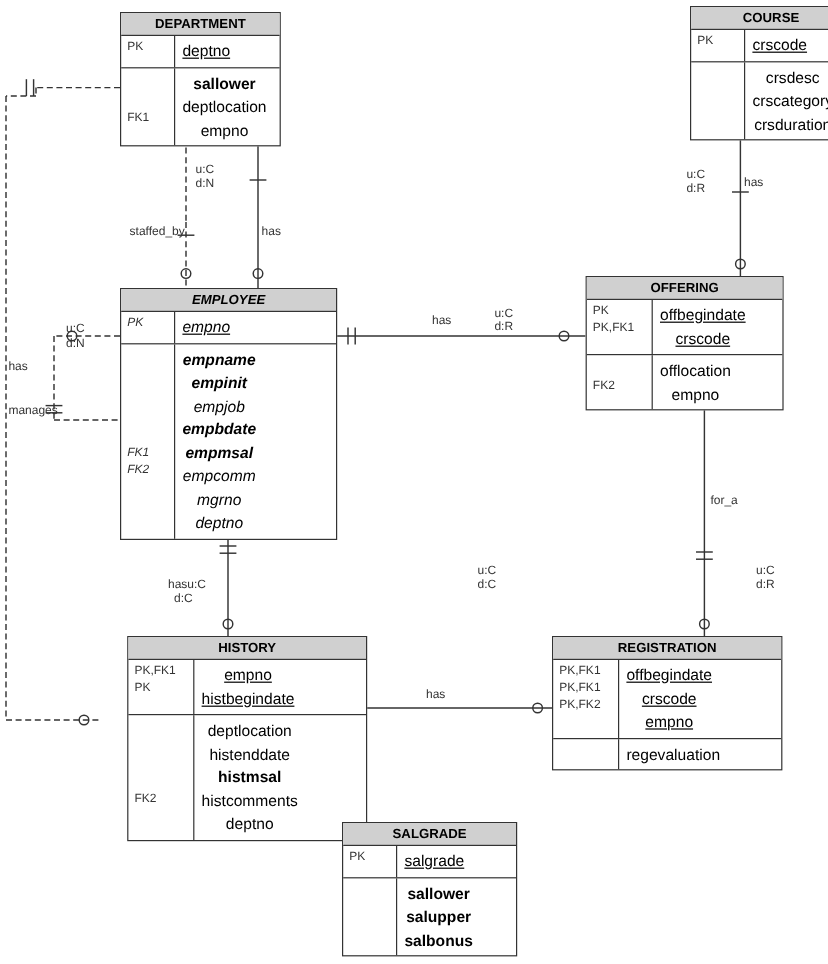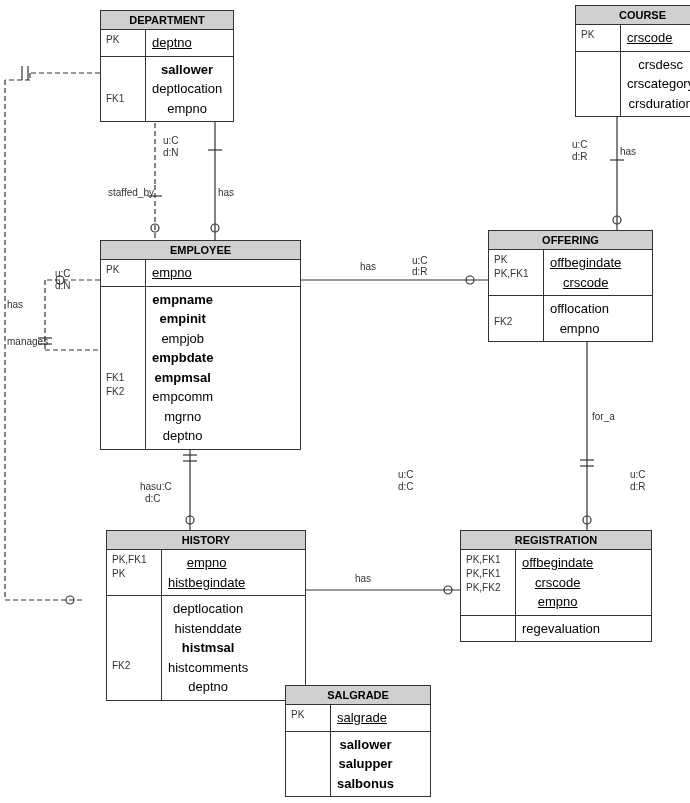--- a/index.html
+++ b/index.html
@@ -185,21 +185,21 @@
         <span class="pk-label" style="margin-top:32px; display:block;">FK1</span>
       </div>
       <div class="entity-attrs-col">
         <span class="attr bold">sallower</span>
         <span class="attr">deptlocation</span>
         <span class="attr">empno</span>
       </div>
     </div>
   </div>
 
-  <div class="entity" style="left:100px; top:240px; width:201px;">
+  <div class="entity" style="left:100px; top:240px; width:181px;font-style:italic;">
     <div class="entity-header">
       <span>EMPLOYEE</span>
     </div>
     <div class="entity-body">
       <div class="entity-pk-col">
         <span class="pk-label">PK</span>
       </div>
       <div class="entity-attrs-col">
         <span class="attr underline">empno</span>
       </div>

